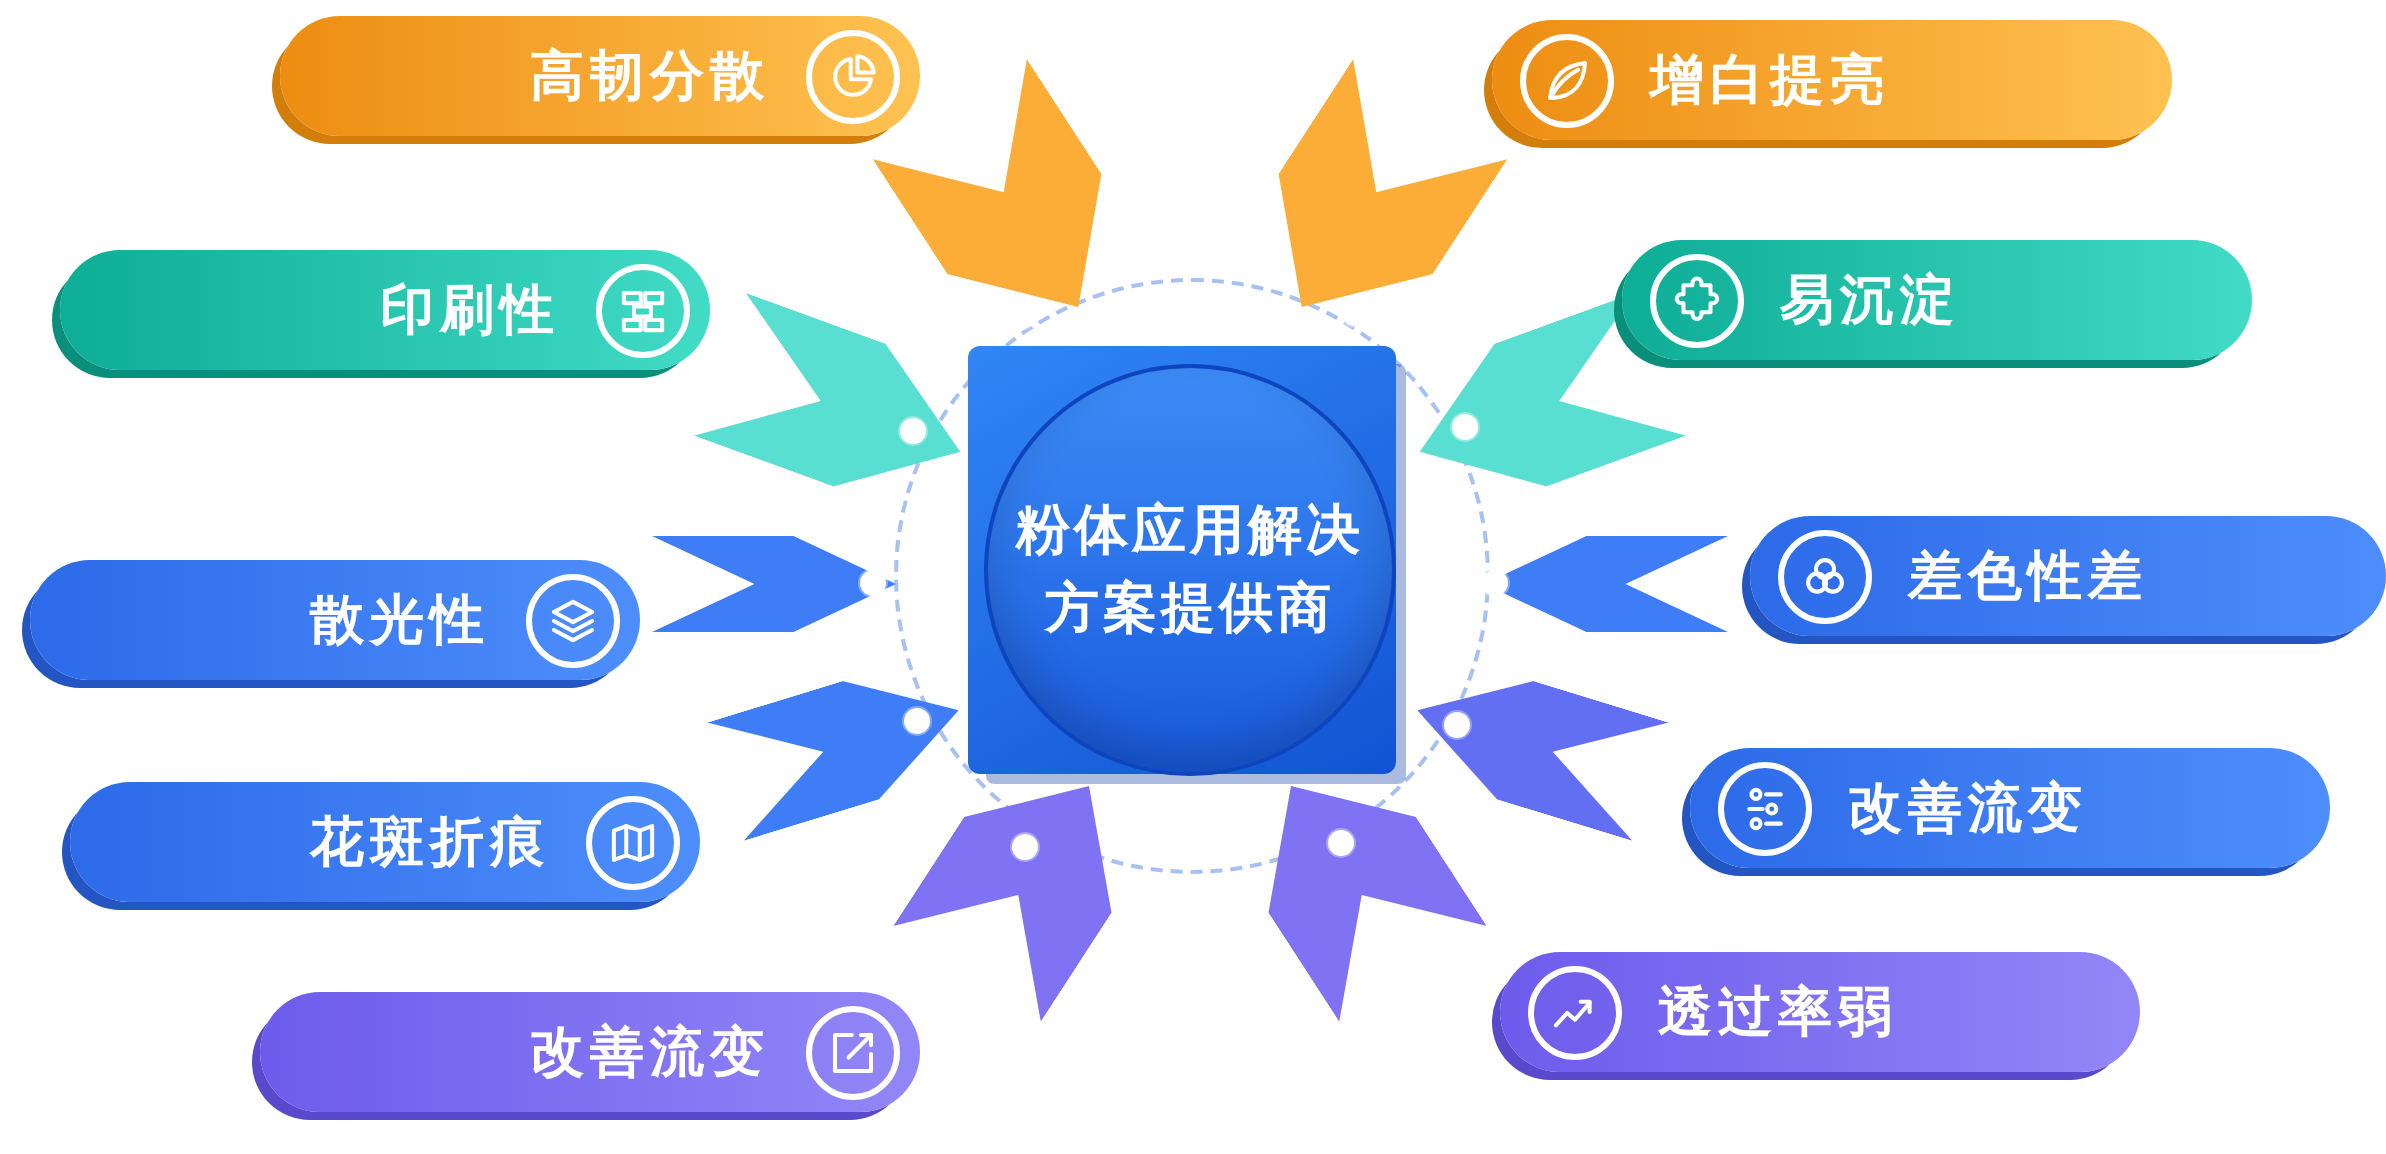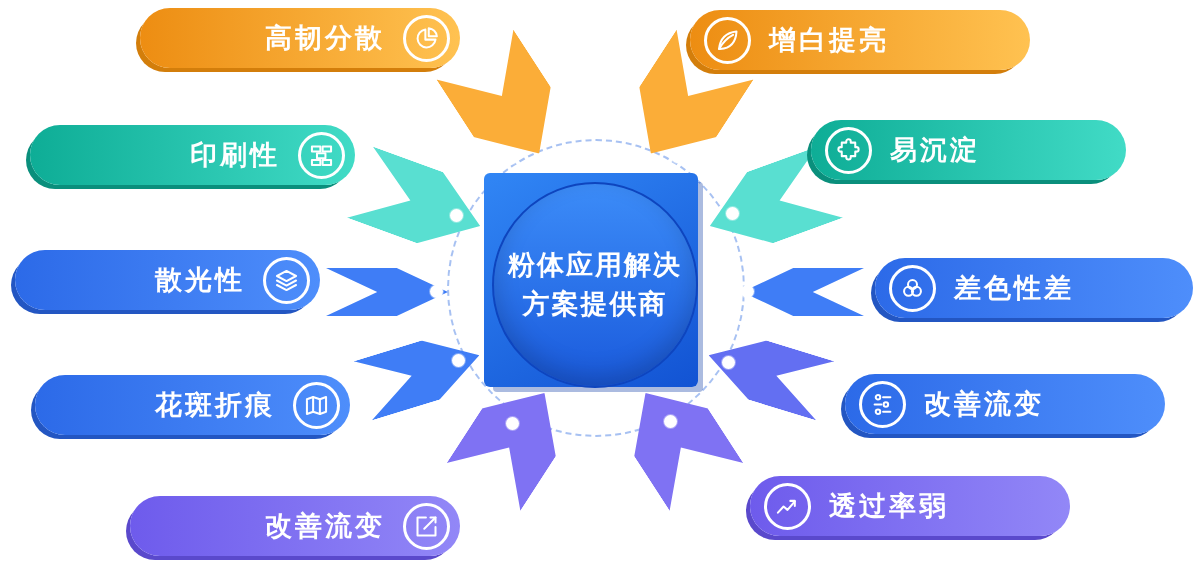--- a/index.html
+++ b/index.html
@@ -18,24 +18,24 @@
   .pill.left-side  { justify-content:flex-end;  padding-right:10px; }
   .pill.right-side { justify-content:flex-start; padding-left:14px; }
 
   .c-orange { background:linear-gradient(90deg,#ED8D12,#FFC251); box-shadow:-5px 5px 0 -1px #D37E0B; }
   .c-teal   { background:linear-gradient(90deg,#0EAD96,#41DBC6); box-shadow:-5px 5px 0 -1px #0A8F7C; }
   .c-blue   { background:linear-gradient(90deg,#2C6AE8,#4E8EFB); box-shadow:-5px 5px 0 -1px #2356C2; }
   .c-purple { background:linear-gradient(90deg,#6E5BEC,#9287F7); box-shadow:-5px 5px 0 -1px #5A49CC; }
 
   .pill-l1 { left:140px; top:8px;   width:320px; }
   .pill-l2 { left:30px;  top:125px; width:325px; }
-  .pill-l3 { left:15px;  top:250px; width:305px; }
-  .pill-l4 { left:35px;  top:375px; width:315px; }
+  .pill-l3 { left:15px;  top:280px; width:305px; }
+  .pill-l4 { left:35px;  top:391px; width:315px; }
   .pill-l5 { left:130px; top:496px; width:330px; }
-  .pill-r1 { left:690px; top:10px;  width:340px; }
+  .pill-r1 { left:746px; top:10px;  width:340px; }
   .pill-r2 { left:811px; top:120px; width:315px; }
   .pill-r3 { left:875px; top:258px; width:318px; }
   .pill-r4 { left:845px; top:374px; width:320px; }
   .pill-r5 { left:750px; top:476px; width:320px; }
 
   .icon-circle {
     width:47px; height:47px; border:3px solid #fff; border-radius:50%;
     display:flex; align-items:center; justify-content:center;
     flex:0 0 auto; box-sizing:border-box;
   }

